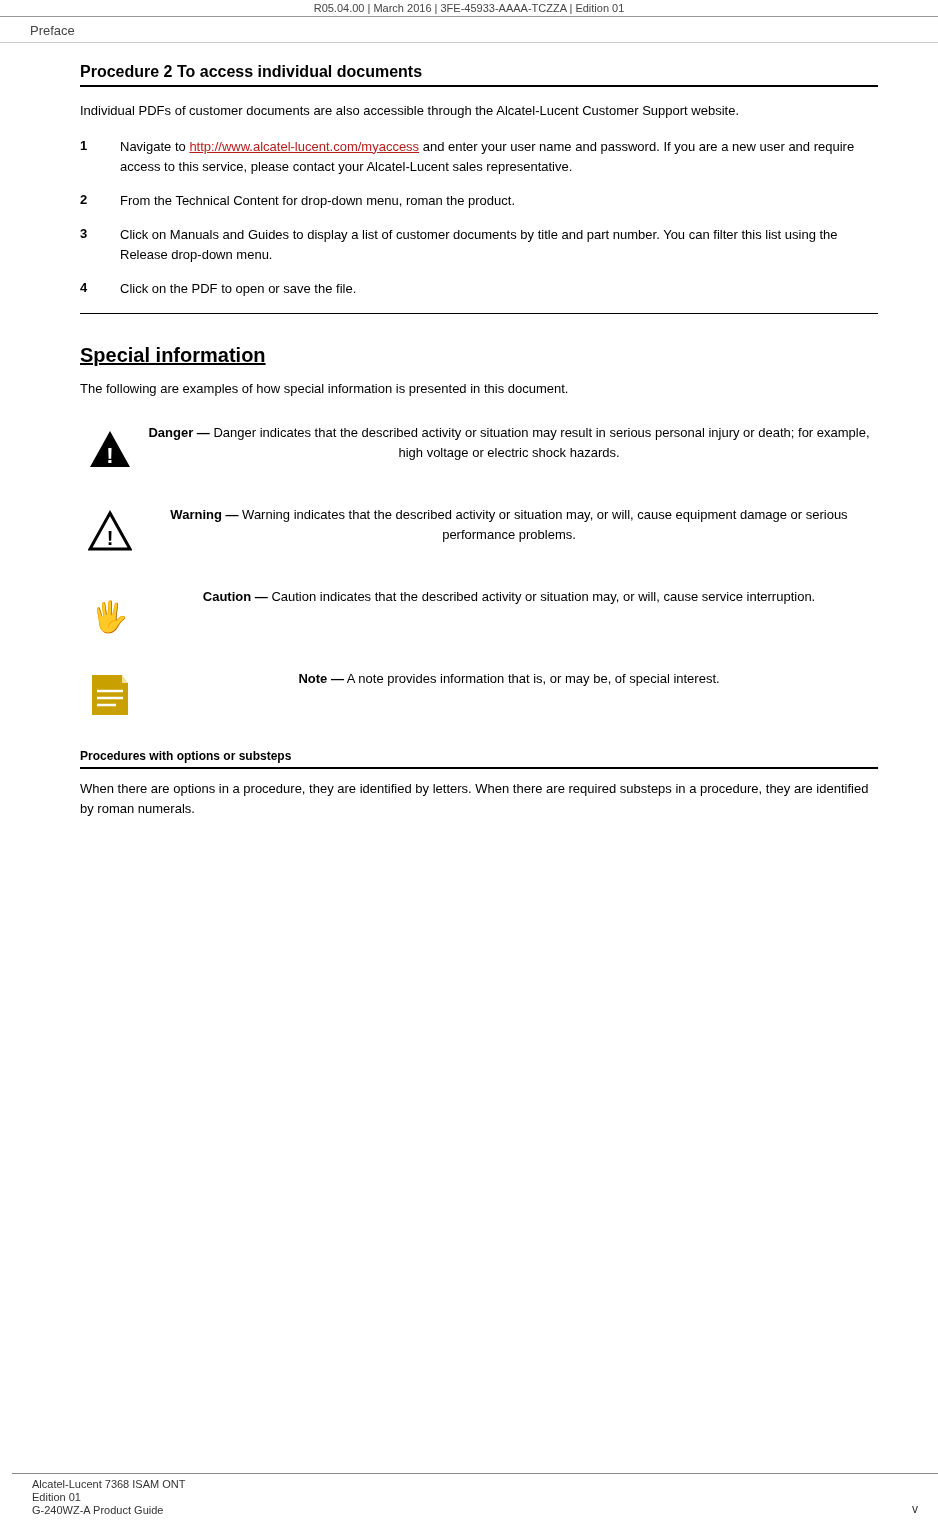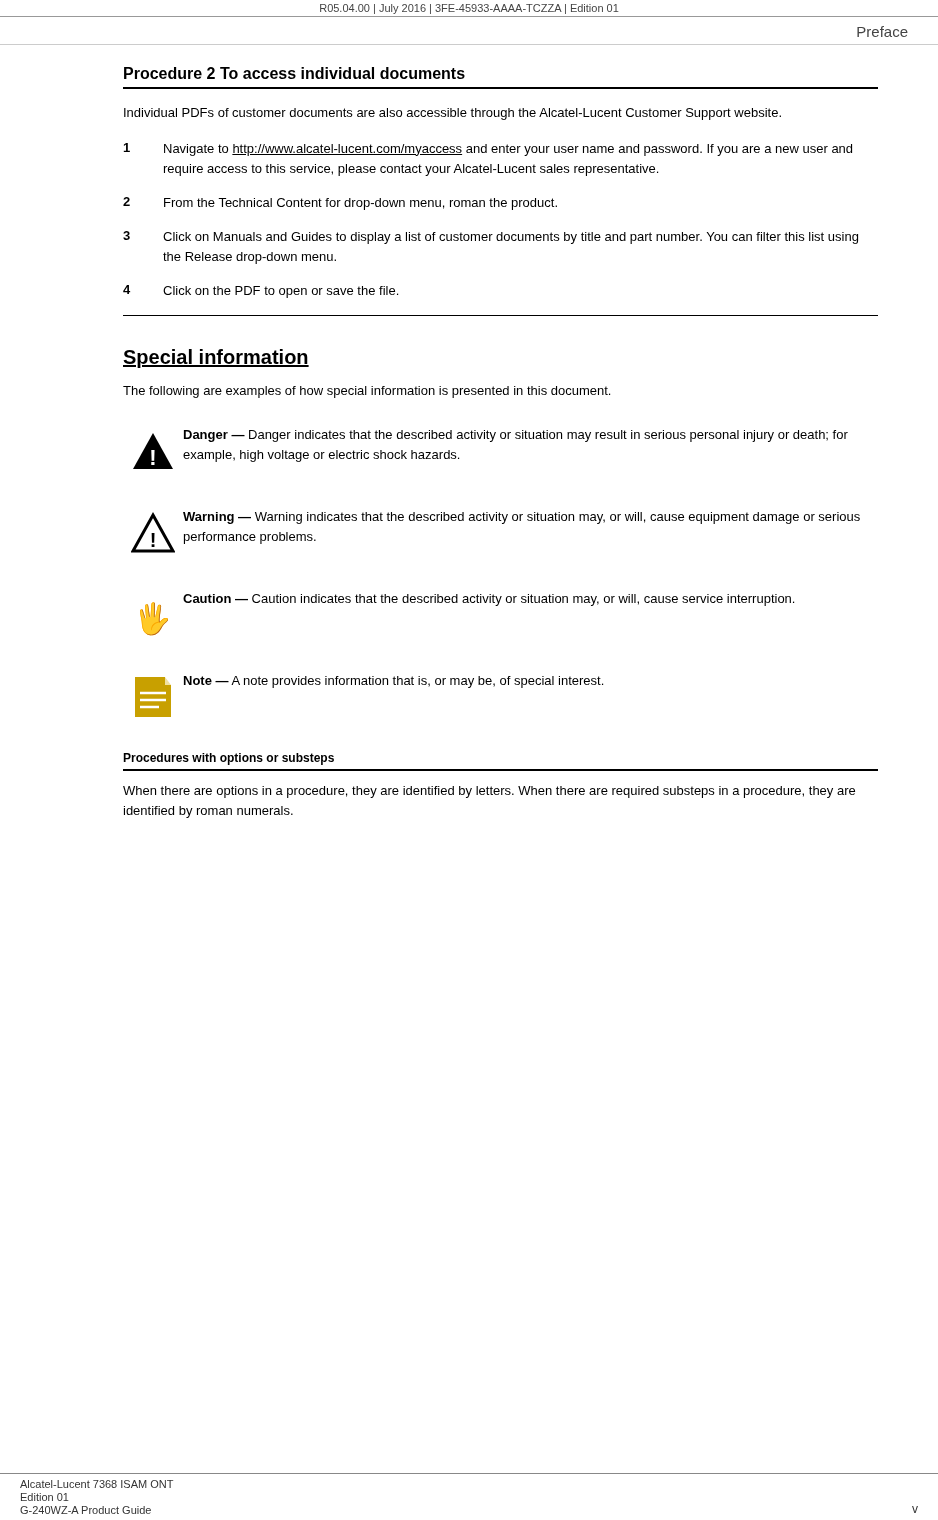--- a/index.html
+++ b/index.html
@@ -17,31 +17,29 @@
     .header-bar {
       border-bottom: 1px solid #999;
       padding: 2px 20px 2px 20px;
       font-size: 11px;
       color: #444;
       text-align: center;
     }
 
     
     .page-section-label {
-      text-align: right;
       padding: 6px 30px 4px 30px;
-      font-size: 15px;
+      font-size: 13px;
       color: #444;
       border-bottom: 1px solid #ccc;
     }
 
     
     .content {
       padding: 20px 60px 20px 80px;
-      margin-left: 43px;
     }
 
     
     .proc-title {
       font-size: 16px;
       font-weight: bold;
       margin-bottom: 6px;
       padding-bottom: 4px;
       border-bottom: 2px solid #000;
     }
@@ -71,21 +69,21 @@
       font-size: 13px;
       min-width: 40px;
       padding-top: 1px;
     }
     .step-text {
       flex: 1;
       line-height: 1.55;
     }
     .step-text a, .step-link {
       text-decoration: underline;
-      color: #000000;
+      color: #b91c1c;
     }
 
     
     .section-title {
       font-size: 20px;
       font-weight: bold;
       margin: 30px 0 12px 0;
       text-decoration: underline;
     }
 
@@ -107,20 +105,21 @@
       min-width: 60px;
       display: flex;
       align-items: center;
       justify-content: center;
       margin-top: 4px;
     }
 
     .notice-content {
       flex: 1;
       line-height: 1.55;
+      text-align: center;
     }
     .notice-label {
       font-weight: bold;
     }
 
     
     .subsection-title {
       font-size: 12px;
       font-weight: bold;
       margin: 26px 0 10px 0;
@@ -130,21 +129,21 @@
 
     .body-text {
       line-height: 1.55;
       margin-bottom: 10px;
     }
 
     
     .footer {
       position: absolute;
       bottom: 0;
-      left: 0;
+      left: 12px;
       right: 0;
       border-top: 1px solid #888;
       padding: 4px 20px;
       display: flex;
       justify-content: space-between;
       align-items: flex-end;
       font-size: 11px;
       color: #333;
     }
     .footer-left {
@@ -159,21 +158,21 @@
     
     .svg-icon {
       width: 44px;
       height: 44px;
     }
   </style>
 </head>
 <body>
 
 <div class="header-bar">
-  <span>R05.04.00 | July 2016 | 3FE-45933-AAAA-TCZZA | Edition 01</span>
+  <span>R05.04.00 | March 2016 | 3FE-45933-AAAA-TCZZA | Edition 01</span>
 </div>
 
 <div class="page-section-label">
   <span>Preface</span>
 </div>
 
 <div class="content">
 
   <div>
     <div class="proc-title">

